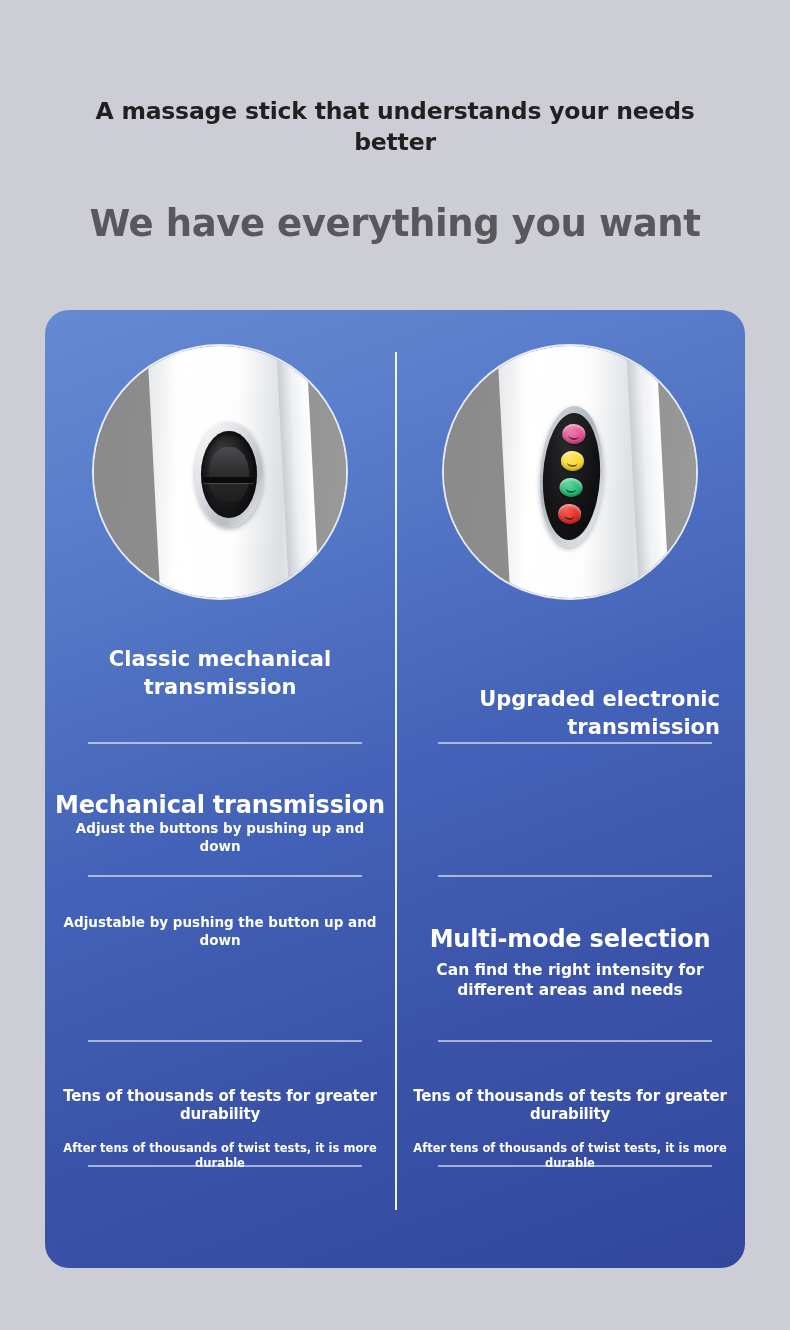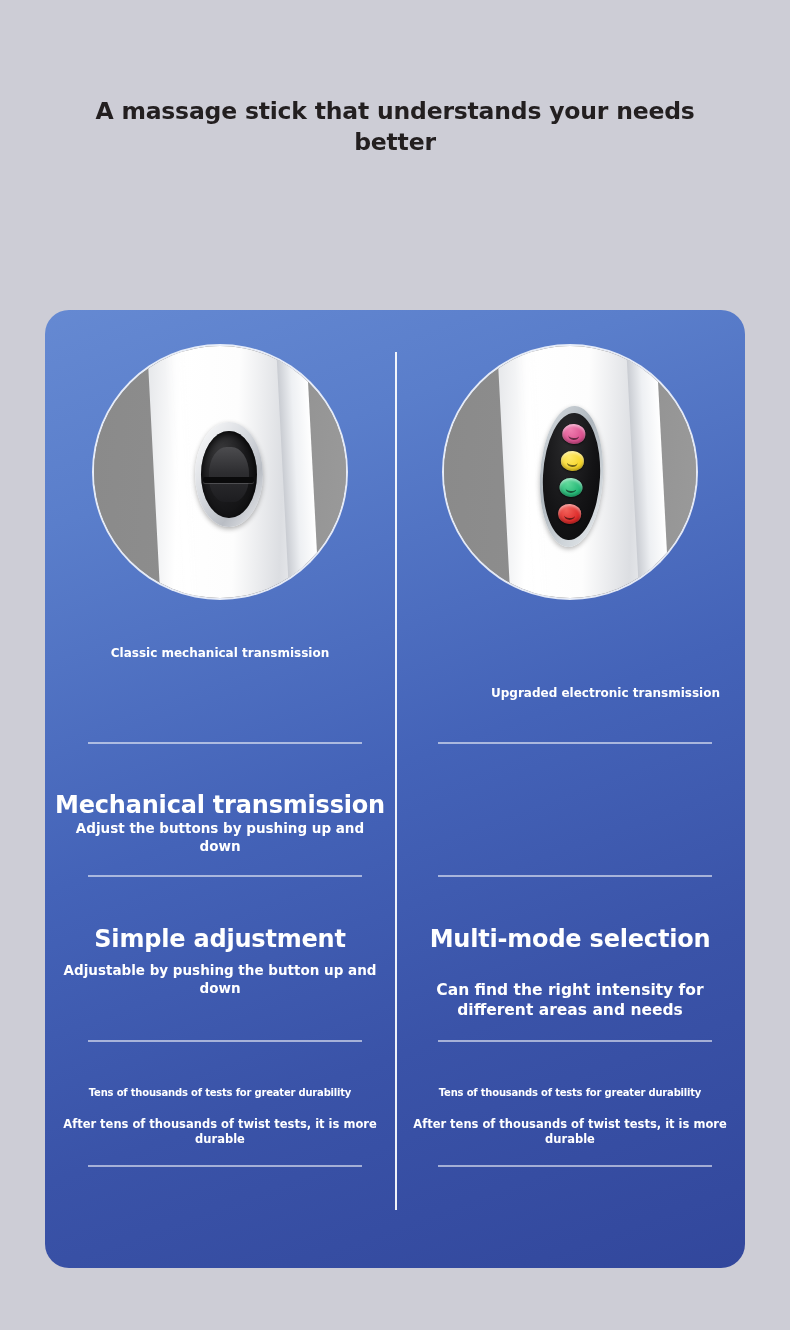--- a/index.html
+++ b/index.html
@@ -130,47 +130,48 @@
   .btn::after {
     content:""; position:absolute; left:26%; top:30%;
     width:48%; height:38%;
     border-bottom:2px solid rgba(0,0,0,.55);
     border-radius:0 0 60% 60%;
   }
 
   
   .caption {
     position:absolute; top:336px; width:300px;
-    font-size:12px; font-weight:bold; color:#ffffff;
+    font-size:21px; font-weight:bold; color:#ffffff;
     line-height:1.32;
   }
   .cap-left  { left:25px; text-align:center; }
   .cap-right { left:25px; text-align:right;margin-top:40px; }
 
   .hr {
     position:absolute; left:43px; width:274px; height:2px;
     background:rgba(255,255,255,.55);
   }
 
   .row { position:absolute; left:10px; width:330px; text-align:center; color:#fff; }
   .row-title { font-size:24px; font-weight:bold; line-height:1.2; letter-spacing:-0.2px;margin-top:19px; }
   .row-sub   { font-size:13.5px; font-weight:bold; line-height:1.33; }
-  .row-title.sm { font-size:10px; }
+  .row-title.sm { font-size:15px; }
   .row-sub.xs   { font-size:11.5px; }
   .row-sub.lg   { font-size:16px; }
   .row-sub.md   { font-size:15.5px; }
 </style>
 </head>
 <body>
 
 <div class="page">
 
   <div class="head-wrap">
     <div class="head-1">A massage stick that understands your needs better</div>
   </div>
+  <div class="head-2">We have everything you want</div>
 
   <div class="card">
     <div class="vdivider"></div>
 
     <div class="col col-left">
 
       <div class="photo">
         <div class="grayfield"></div>
         <div class="body-shape"></div>
         <div class="body-edge"></div>
@@ -188,21 +189,20 @@
       <div class="hr" style="top:432px"></div>
 
       <div class="row" style="top:462px">
         <div class="row-title">Mechanical transmission</div>
         <div class="row-sub" style="">Adjust the buttons by pushing up and down</div>
       </div>
 
       <div class="hr" style="top:565px"></div>
 
       <div class="row" style="top:596px">
-        <div class="row-title">Simple adjustment</div>
         <div class="row-sub" style="margin-top:8px">Adjustable by pushing the button up and down</div>
       </div>
 
       <div class="hr" style="top:730px"></div>
 
       <div class="row" style="top:758px">
         <div class="row-title sm">Tens of thousands of tests for greater durability</div>
         <div class="row-sub xs" style="margin-top:18px">After tens of thousands of twist tests, it is more durable</div>
       </div>
 
@@ -228,21 +228,21 @@
 
       <div class="caption cap-right">Upgraded electronic transmission</div>
 
       <div class="hr" style="top:432px"></div>
 
 
       <div class="hr" style="top:565px"></div>
 
       <div class="row" style="top:596px">
         <div class="row-title">Multi-mode selection</div>
-        <div class="row-sub md" style="margin-top:26px; padding:0 24px">Can find the right intensity for different areas and needs</div>
+        <div class="row-sub md" style="margin-top:6px; padding:0 24px">Can find the right intensity for different areas and needs</div>
       </div>
 
       <div class="hr" style="top:730px"></div>
 
       <div class="row" style="top:758px">
         <div class="row-title sm">Tens of thousands of tests for greater durability</div>
         <div class="row-sub xs" style="margin-top:18px">After tens of thousands of twist tests, it is more durable</div>
       </div>
 
       <div class="hr" style="top:855px"></div>

